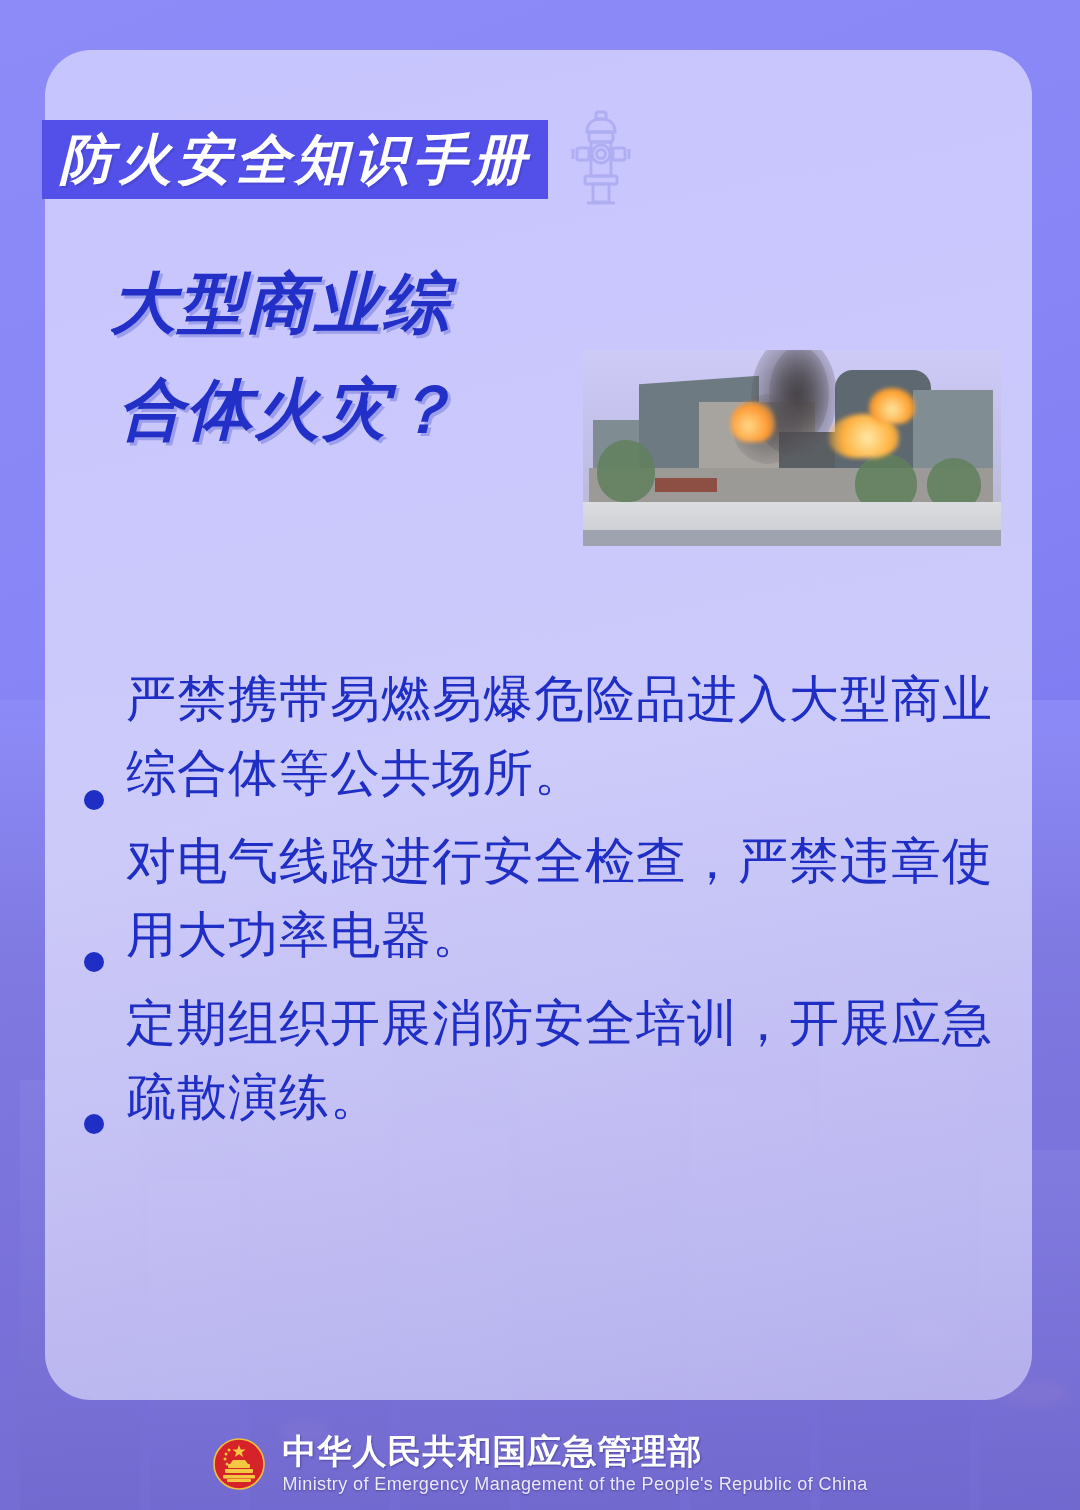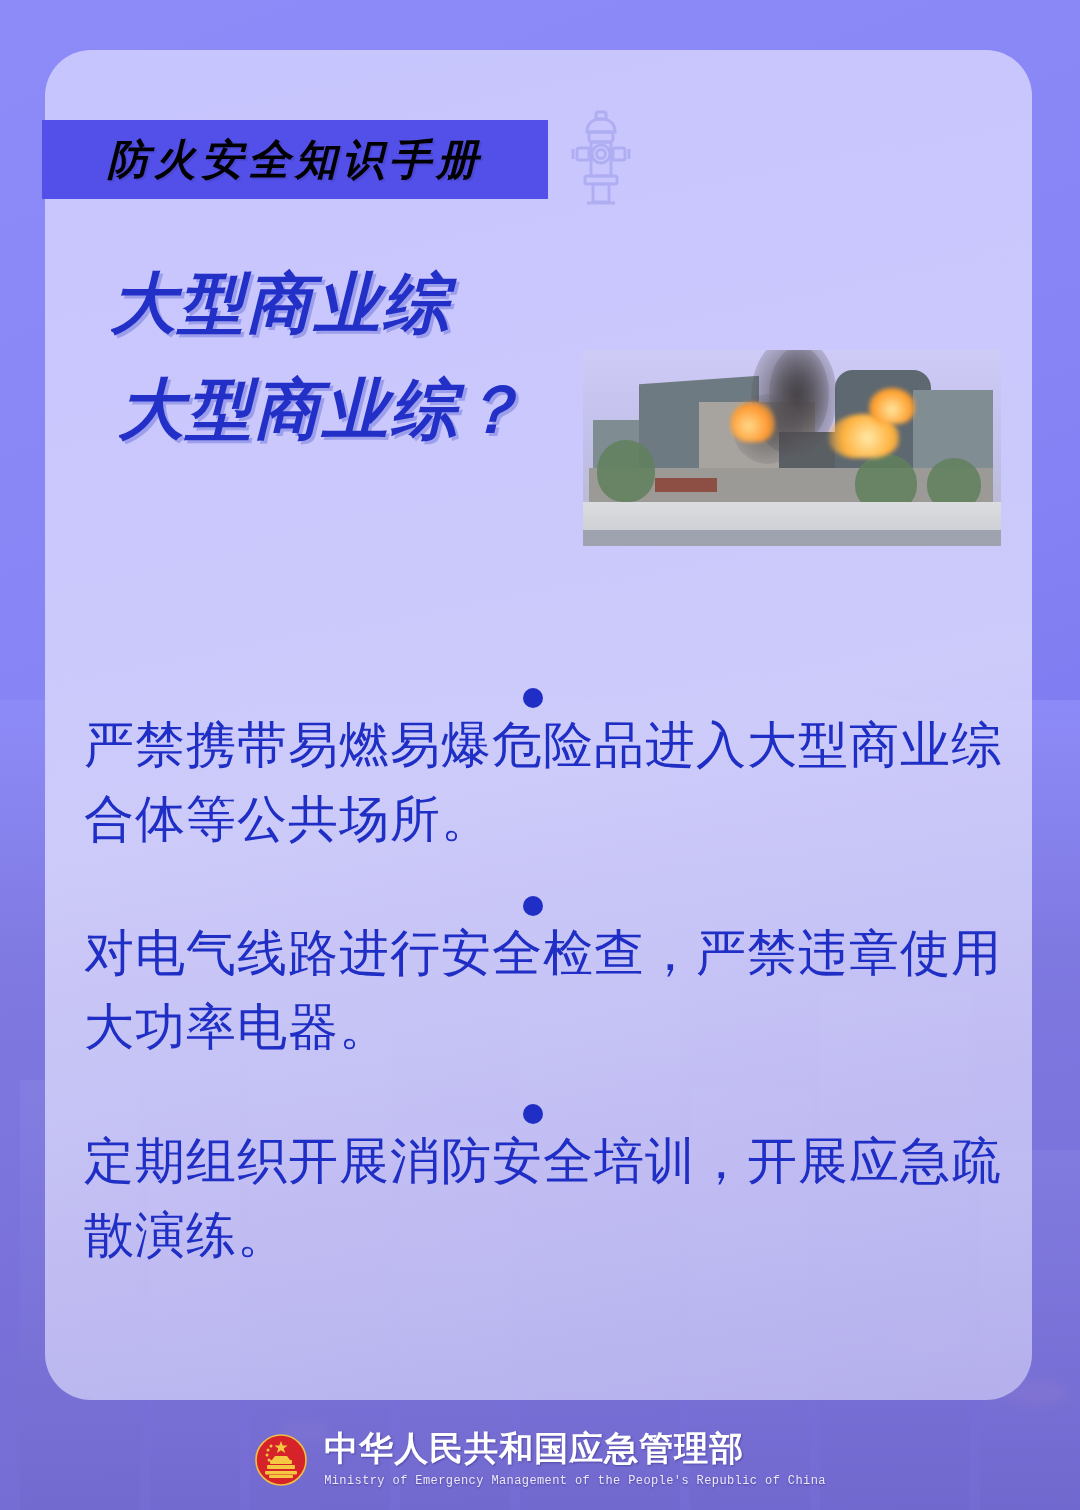--- a/index.html
+++ b/index.html
@@ -67,22 +67,22 @@
     left: 42px;
     top: 120px;
     width: 506px;
     height: 79px;
     background: #5350ea;
     display: flex;
     align-items: center;
     justify-content: center;
   }
   .badge-text {
-    color: #000000;
-    font-size: 42px;
+    color: #ffffff;
+    font-size: 54px;
     font-weight: 700;
     font-style: italic;
     letter-spacing: 5px;
     line-height: 1;
     white-space: nowrap;
     text-shadow: 2px 2px 0 rgba(60,58,180,.35);
     font-family: "DejaVu Sans", "Liberation Sans", sans-serif;
   }
   .hydrant {
     position: absolute;
@@ -128,23 +128,22 @@
 
   
   .bullets {
     position: absolute;
     left: 84px;
     top: 662px;
     width: 920px;
   }
   .bullet-row {
     display: flex;
-    align-items: center;
+    align-items: flex-end;
     margin-bottom: 14px;
-    flex-direction: column;
   }
   .dot {
     flex: none;
     width: 20px;
     height: 20px;
     border-radius: 50%;
     background: #1f2ec4;
     margin-top: 26px;
     margin-right: 22px;
   }
@@ -169,28 +168,28 @@
     gap: 16px;
   }
   .emblem { width: 54px; height: 54px; flex: none; }
   .footer-texts { display: flex; flex-direction: column; }
   .footer-cn {
     color: #ffffff;
     font-size: 34px;
     font-weight: 700;
     letter-spacing: 1px;
     line-height: 1.15;
-    font-family: Liberation Mono, monospace;
+    font-family: Liberation Serif, serif;
     text-shadow: 1px 1px 2px rgba(40,30,110,.45);
   }
   .footer-en {
     color: #ece9fb;
-    font-size: 12px;
+    font-size: 18px;
     letter-spacing: .4px;
-    font-family: Liberation Mono, monospace;
+    font-family: Liberation Sans, sans-serif;
     margin-top: 3px;
     text-shadow: 0 1px 2px rgba(40,30,110,.5);
   }
 </style>
 </head>
 <body>
 
 <div class="poster">
 
   <div class="bg-photo">
@@ -229,21 +228,21 @@
       <line x1="8" y1="41" x2="8" y2="51"></line>
       <line x1="64" y1="41" x2="64" y2="51"></line>
       <rect x="20" y="68" width="32" height="8" rx="2"></rect>
       <rect x="28" y="76" width="16" height="18"></rect>
       <line x1="22" y1="95" x2="50" y2="95"></line>
     </g>
   </svg>
 
   <div class="title">
     <div class="l1">大型商业综</div>
-    <div class="l3">大型商业综？</div>
+    <div class="l3">合体火灾？</div>
   </div>
 
   <div class="photo">
     <div class="sky2"></div>
 
     <div class="blk" style="left:10px;top:70px;width:70px;height:110px;background:#7f8d93;"></div>
     <div class="blk" style="left:56px;top:30px;width:120px;height:145px;background:#6d7a82;transform:skewY(-4deg);"></div>
     <div class="blk" style="left:116px;top:52px;width:116px;height:125px;background:#a7a49f;"></div>
     <div class="blk" style="left:196px;top:82px;width:86px;height:98px;background:#5a5f63;"></div>
 

